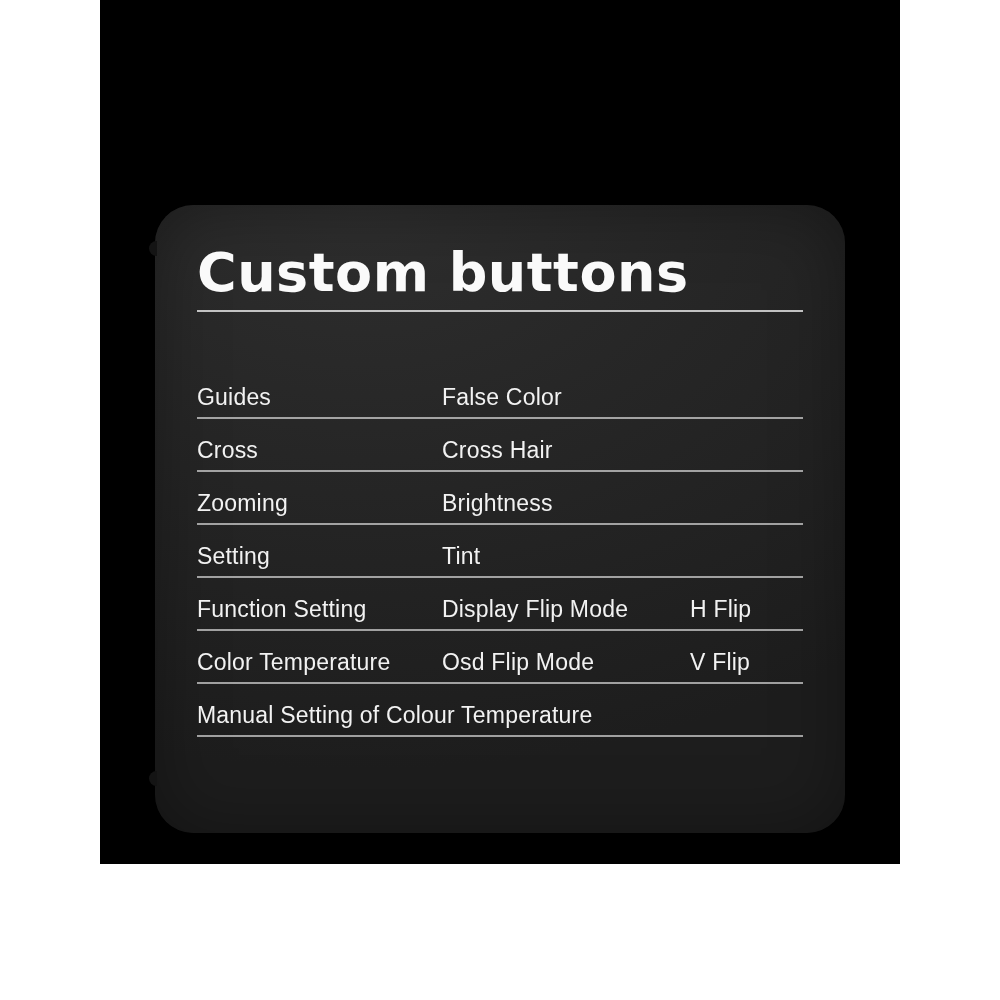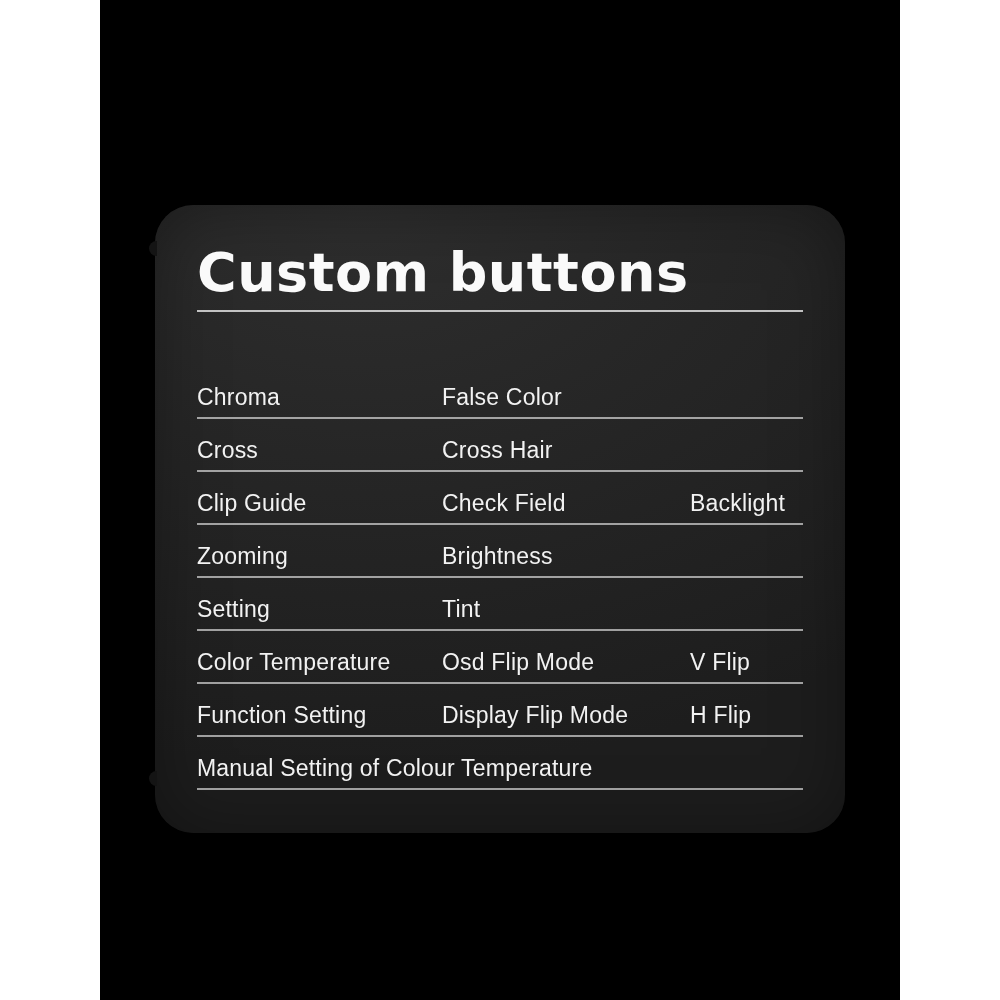--- a/index.html
+++ b/index.html
@@ -9,21 +9,21 @@
     overflow: hidden;
   }
   .canvas {
     position: relative;
     width: 1000px; height: 1000px;
     background: #ffffff;
   }
   .band {
     position: absolute;
     left: 100px; top: 0;
-    width: 800px; height: 1000px;
+    width: 800px; height: 864px;
     background: #000000;
   }
   .card {
     position: absolute;
     left: 55px;              
     top: 205px;
     width: 690px;
     height: 628px;
     border-radius: 38px;
     background: radial-gradient(ellipse 120% 90% at 30% 0%, #2e2e2e 0%, #262626 45%, #1d1d1d 100%);
@@ -75,49 +75,44 @@
   <div class="band">
     <div class="card">
       <div class="notch notch-top"></div>
       <div class="notch notch-bottom"></div>
 
       <h1 class="title">Custom buttons</h1>
       <div class="title-divider"></div>
 
       <div class="rows">
         <div class="row">
-          <span class="cell">Chroma</span>
+          <span class="cell">Guides</span>
           <span class="cell">False Color</span>
         </div>
         <div class="row">
           <span class="cell">Cross</span>
           <span class="cell">Cross Hair</span>
-        </div>
-        <div class="row">
-          <span class="cell">Clip Guide</span>
-          <span class="cell">Check Field</span>
-          <span class="cell">Backlight</span>
         </div>
         <div class="row">
           <span class="cell">Zooming</span>
           <span class="cell">Brightness</span>
         </div>
         <div class="row">
           <span class="cell">Setting</span>
           <span class="cell">Tint</span>
         </div>
         <div class="row">
+          <span class="cell">Function Setting</span>
+          <span class="cell">Display Flip Mode</span>
+          <span class="cell">H Flip</span>
+        </div>
+        <div class="row">
           <span class="cell">Color Temperature</span>
           <span class="cell">Osd Flip Mode</span>
           <span class="cell">V Flip</span>
-        </div>
-        <div class="row">
-          <span class="cell">Function Setting</span>
-          <span class="cell">Display Flip Mode</span>
-          <span class="cell">H Flip</span>
         </div>
         <div class="row row-full">
           <span class="cell">Manual Setting of Colour Temperature</span>
         </div>
       </div>
     </div>
   </div>
 </div>
 
 </body></html>

